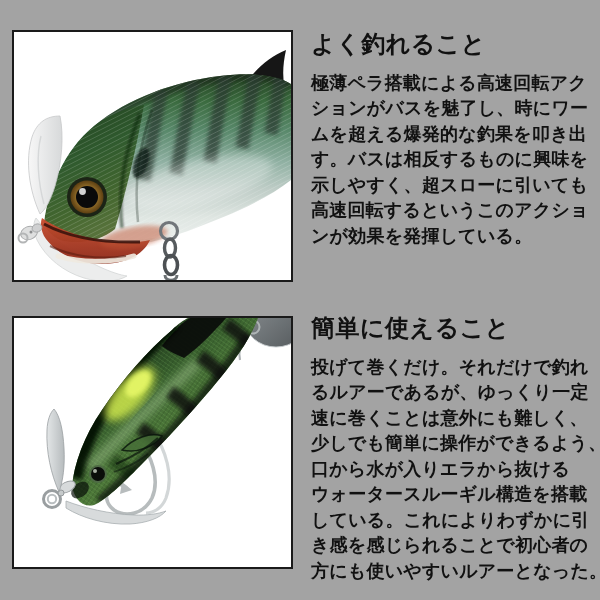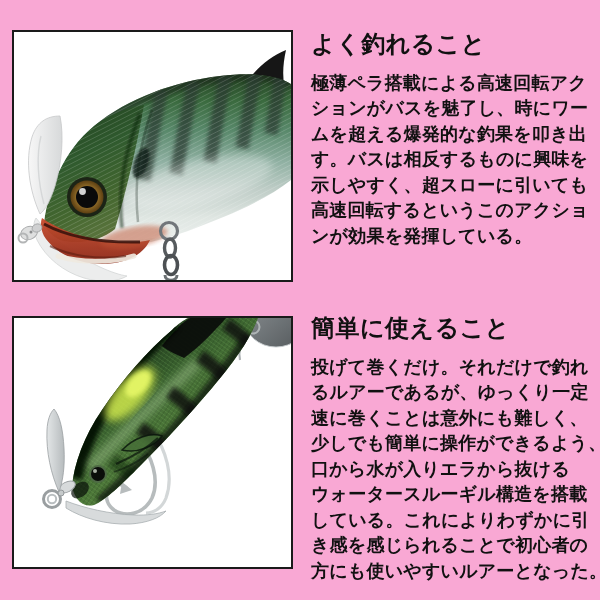--- a/index.html
+++ b/index.html
@@ -1,17 +1,17 @@
 <!DOCTYPE html>
 <html><head>
 <meta charset="utf-8">
 <style>
   html,body { margin:0; padding:0; background:#ffffff; }
   .canvas {
-    position:relative; width:600px; height:600px; background:#f9a8d4;
+    position:relative; width:600px; height:600px; background:#a3a3a3;
     font-family:"Liberation Sans","DejaVu Sans",sans-serif; overflow:hidden;
   }
   figure.photo-frame {
     position:absolute; margin:0; box-sizing:border-box;
     border:2px solid #1a1a1a; background:#ffffff;
   }
   .photo-frame.frame-top    { left:12px; top:30px;  width:281px; height:252px; }
   .photo-frame.frame-bottom { left:12px; top:316px; width:281px; height:253px; }
   .photo-frame svg { display:block; width:100%; height:100%; }
   section.copy { position:absolute; left:311px; width:292px; color:#111111; }

